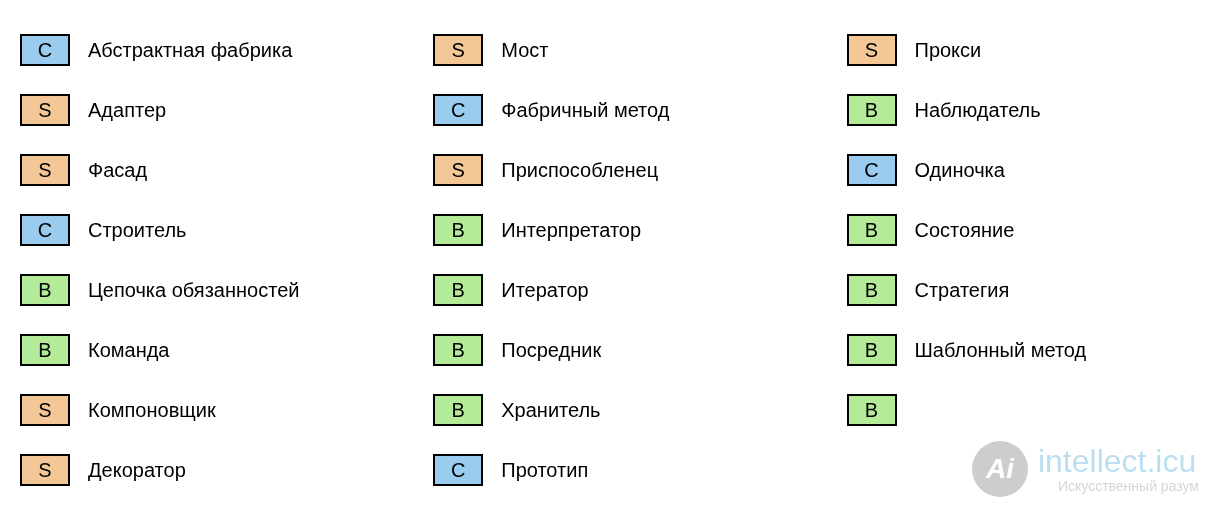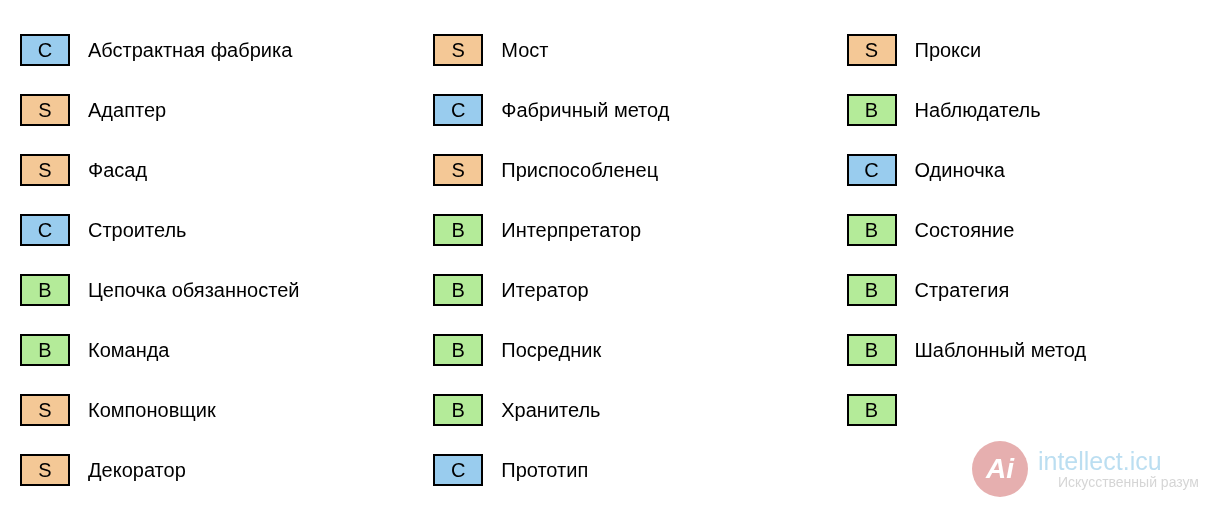--- a/index.html
+++ b/index.html
@@ -60,37 +60,37 @@
     display: flex;
     align-items: center;
     gap: 10px;
     opacity: 0.35;
     pointer-events: none;
   }
   .watermark-icon {
     width: 56px;
     height: 56px;
     border-radius: 50%;
-    background: #b91c1c;
+    background: #737373;
     display: flex;
     align-items: center;
     justify-content: center;
     color: #fff;
     font-size: 28px;
     font-weight: bold;
     font-style: italic;
   }
   .watermark-text {
     display: flex;
     flex-direction: column;
     line-height: 1.1;
   }
   .watermark-title {
     color: #3ea2d8;
-    font-size: 25px;
+    font-size: 32px;
     font-weight: 500;
   }
   .watermark-sub {
     color: #888;
     font-size: 14px;
     margin-left: 20px;
   }
 </style>
 </head>
 <body>

